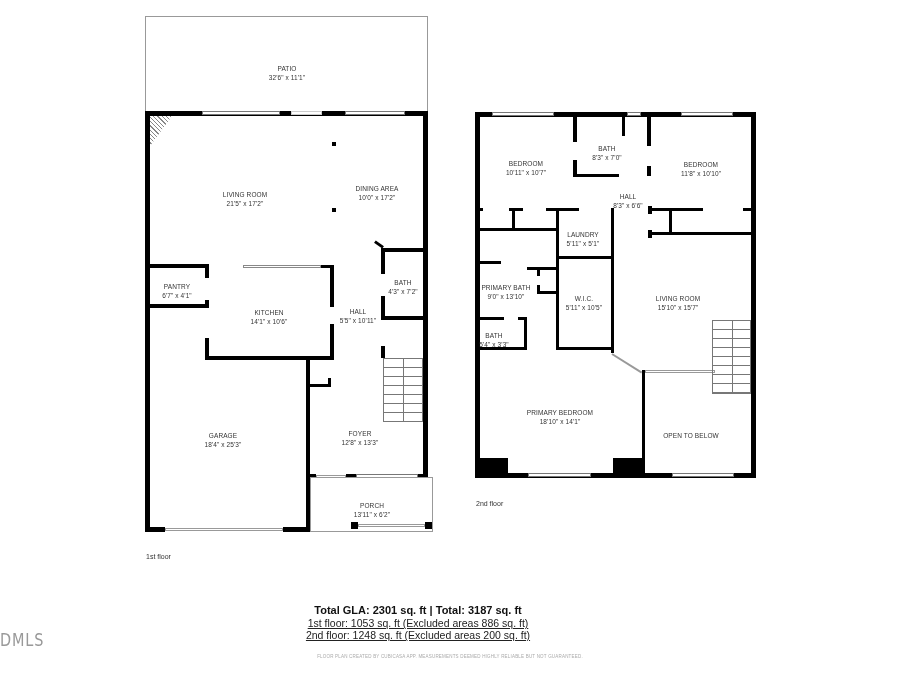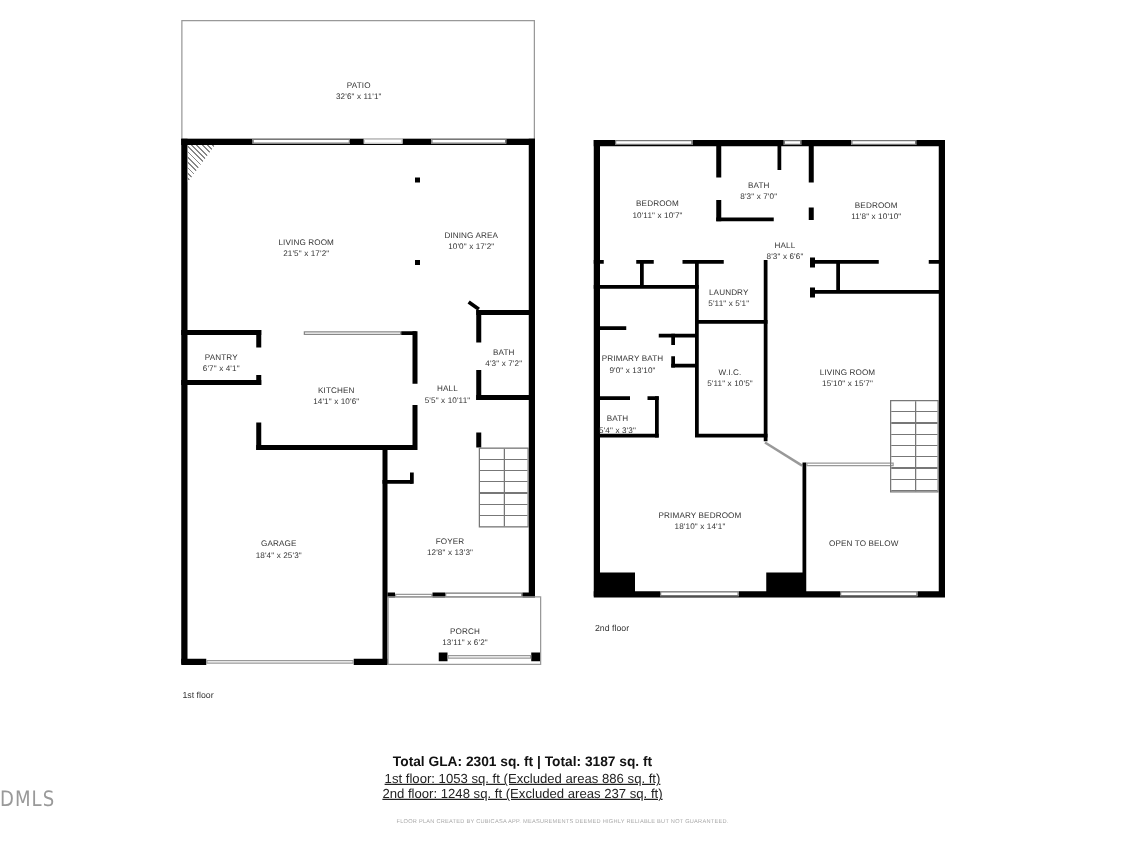--- a/index.html
+++ b/index.html
@@ -161,18 +161,18 @@
   <div class="room" style="left:494px; top:331px;"><span>BATH</span><span class="dim">5'4" x 3'3"</span></div>
   <div class="room" style="left:560px; top:408px;"><span>PRIMARY BEDROOM</span><span class="dim">18'10" x 14'1"</span></div>
   <div class="room" style="left:691px; top:431px;"><span>OPEN TO BELOW</span></div>
 
   <div class="floor-label" style="left:476px; top:500px;">2nd floor</div>
 </div>
 
 <div class="summary">
   <div class="total">Total GLA: 2301 sq. ft | Total: 3187 sq. ft</div>
   <div class="line">1st floor: 1053 sq. ft (Excluded areas 886 sq. ft)</div>
-  <div class="line">2nd floor: 1248 sq. ft (Excluded areas 237 sq. ft)</div>
+  <div class="line">2nd floor: 1248 sq. ft (Excluded areas 200 sq. ft)</div>
 </div>
 
 <div class="disclaimer">FLOOR PLAN CREATED BY CUBICASA APP. MEASUREMENTS DEEMED HIGHLY RELIABLE BUT NOT GUARANTEED.</div>
 
 <div class="mls">DMLS</div>
 
 </body></html>

